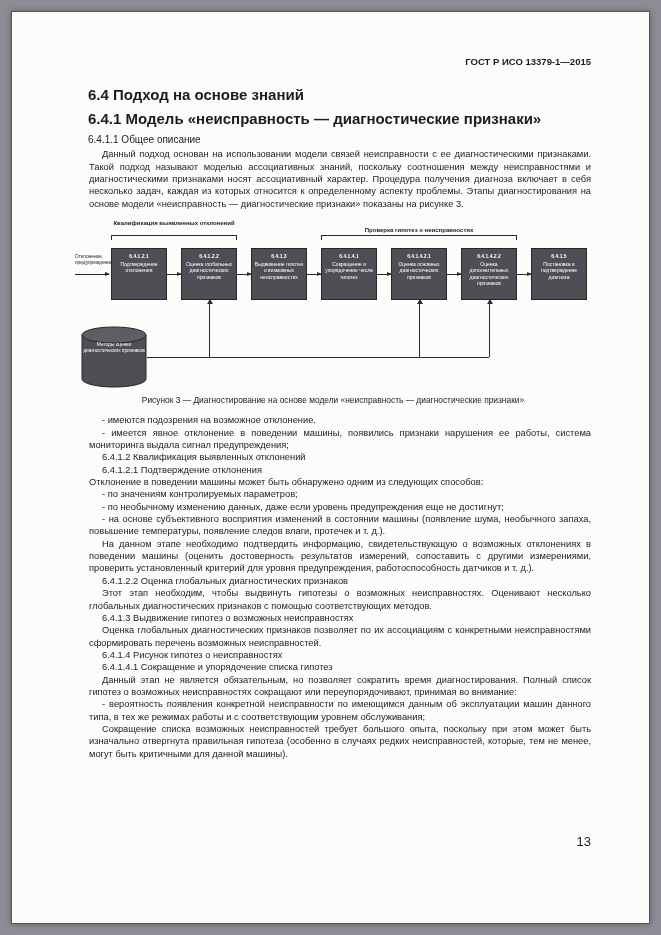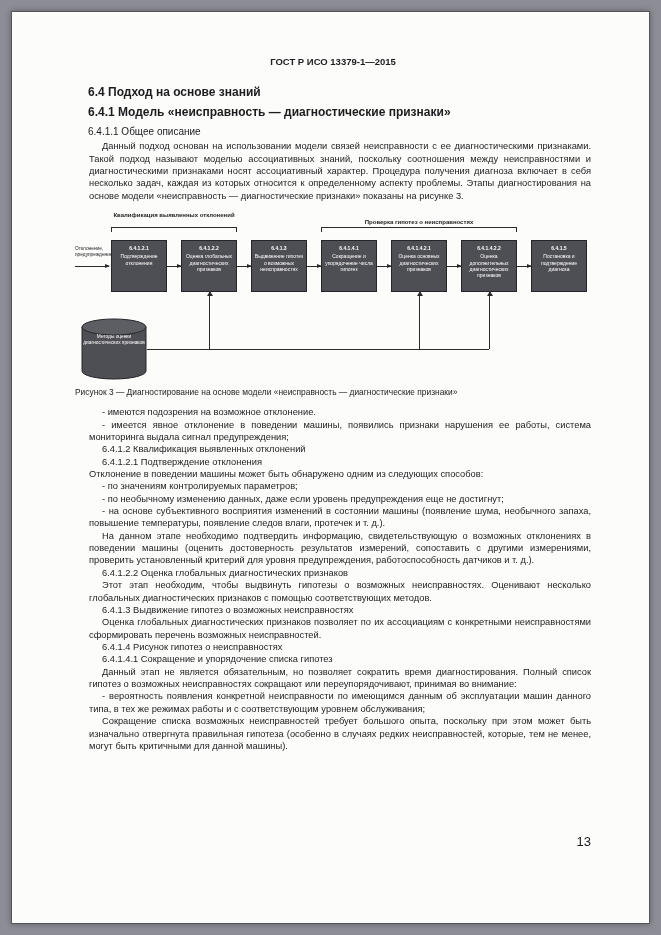--- a/index.html
+++ b/index.html
@@ -1,39 +1,39 @@
 <!DOCTYPE html>
 <html><head>
 <meta charset="utf-8">
 <style>
   *{box-sizing:border-box;margin:0;padding:0;}
   html,body{width:661px;height:935px;}
   body{background:#8d8d95;font-family:"Liberation Sans",sans-serif;}
   .page{position:absolute;left:11px;top:11px;width:639px;height:913px;background:#fcfcfb;border:1px solid #54545c;box-shadow:0 0 6px rgba(0,0,0,.35);}
   .content{padding:44px 58px 0 63px;color:#1c1c1e;}
-  .doc-header{text-align:center;font-weight:bold;font-size:9.5px;margin-bottom:18px;}
-  .hb{font-weight:bold;font-size:12px;text-indent:13px;line-height:1.33;margin-bottom:4px;}
+  .doc-header{text-align:right;font-weight:bold;font-size:9.5px;margin-bottom:18px;}
+  .hb{font-weight:bold;font-size:15px;text-indent:13px;line-height:1.33;margin-bottom:4px;}
   .hn{font-size:10px;text-indent:13px;line-height:1.33;margin-bottom:2px;}
   .body-p{font-size:9.3px;line-height:1.33;text-align:justify;text-indent:13px;margin-left:14px;}
   .flush{text-indent:0;}
   
   .figure{position:relative;width:515px;height:172px;margin:10px 0 2px 0;}
   .fig-toplabel{position:absolute;font-size:6px;font-weight:bold;text-align:center;line-height:1.15;}
   .bracket{position:absolute;top:15px;height:5px;border-top:1px solid #2b2b2b;border-left:1px solid #2b2b2b;border-right:1px solid #2b2b2b;}
   .fbox{position:absolute;top:28px;width:56px;height:52px;background:#4e4e55;border:1px solid #26262a;color:#fff;font-size:5px;line-height:1.25;text-align:center;padding:4px 2px;display:flex;flex-direction:column;align-items:center;gap:2px;}
   .fbox-id{font-weight:bold;display:block;}
   .harrow{position:absolute;top:54px;height:0;border-top:1px solid #2b2b2b;}
   .harrow::after{content:"";position:absolute;right:-1px;top:-3px;width:0;height:0;border-left:5px solid #2b2b2b;border-top:2.5px solid transparent;border-bottom:2.5px solid transparent;}
   .varrow{position:absolute;width:0;border-left:1px solid #2b2b2b;}
   .varrow::before{content:"";position:absolute;top:-1px;left:-3.5px;width:0;height:0;border-bottom:5px solid #2b2b2b;border-left:3px solid transparent;border-right:3px solid transparent;}
   .cyl-line{position:absolute;top:137px;left:72px;width:342px;border-top:1px solid #2b2b2b;}
   .cylinder{position:absolute;left:6px;top:106px;width:66px;height:62px;}
   .cyl-text{position:absolute;left:2px;right:2px;top:16px;color:#fff;font-size:4.8px;line-height:1.2;text-align:center;}
   .input-label{position:absolute;left:0;top:34px;width:38px;font-size:4.8px;line-height:1.2;}
-  .caption{text-align:left;font-size:8.4px;margin:3px 0 8px 0;text-indent:0;}
+  .caption{text-align:center;font-size:8.4px;margin:3px 0 8px 0;text-indent:0;}
   .page-num{position:absolute;right:58px;bottom:74px;font-size:13px;color:#1c1c1e;}
 </style>
 </head>
 <body>
 
 <div class="page">
   <div class="content">
 
     <div class="doc-header">ГОСТ Р ИСО 13379-1—2015</div>
 

